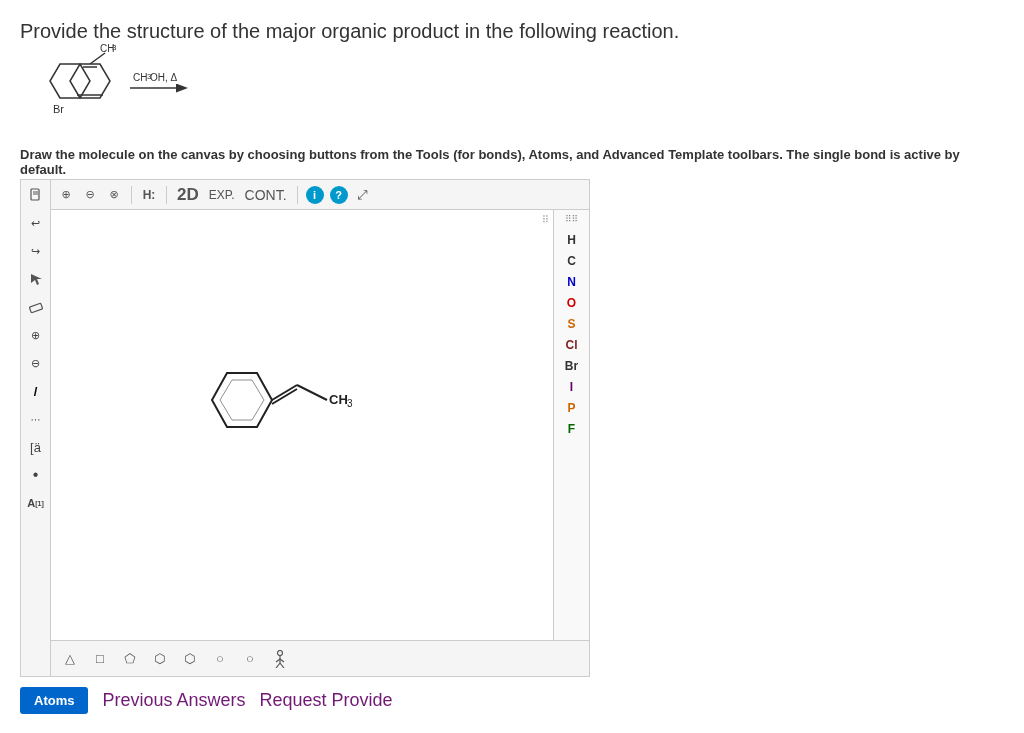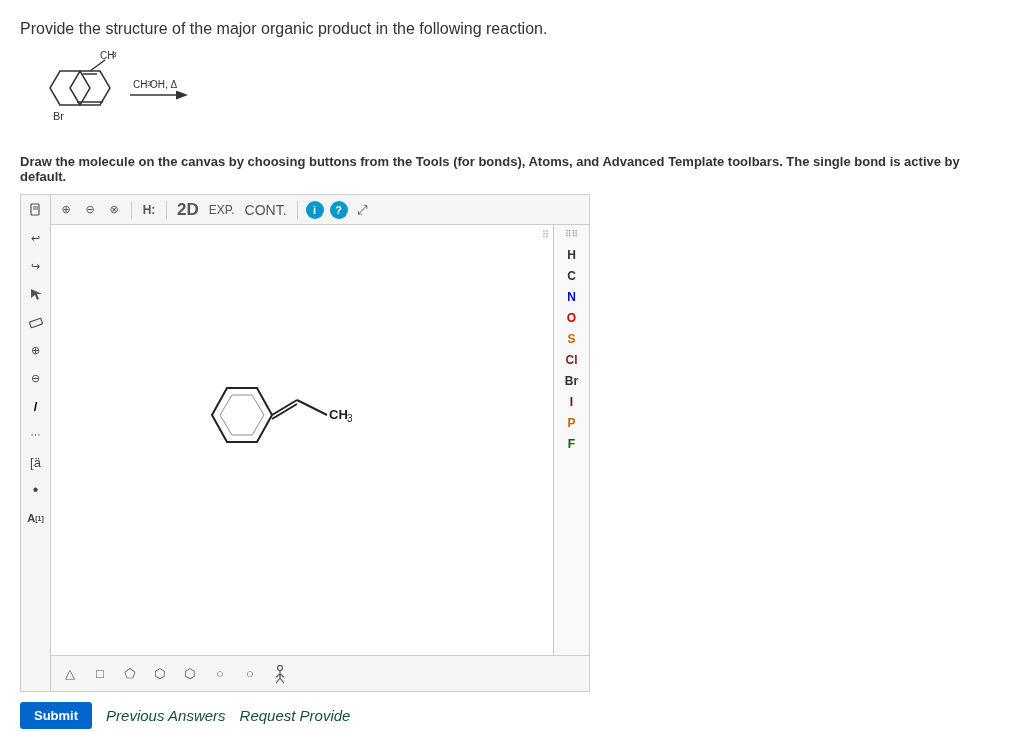--- a/index.html
+++ b/index.html
@@ -4,38 +4,38 @@
   <style>
     * { box-sizing: border-box; margin: 0; padding: 0; }
     body {
       font-family: Arial, sans-serif;
       font-size: 14px;
       background: #fff;
       color: #333;
       padding: 20px;
     }
     .question-text {
-      font-size: 16px;
-      margin-bottom: 12px;
+      font-size: 20px;
+      margin-bottom: 0;
       color: #333;
     }
     .reaction-container {
       display: flex;
       align-items: center;
       margin-bottom: 14px;
       margin-left: 10px;
     }
     .reaction-svg {
       width: 220px;
       height: 90px;
     }
     .instruction-text {
       font-size: 13px;
       font-weight: bold;
-      margin-bottom: 10px;
+      margin-bottom: 2px;
       color: #333;
     }
     .editor-wrapper {
       display: flex;
       flex-direction: row;
       border: 1px solid #ccc;
       width: 570px;
       position: relative;
     }
     .left-toolbar {
@@ -167,25 +167,24 @@
       border: none;
       border-radius: 3px;
       padding: 6px 14px;
       font-size: 13px;
       cursor: pointer;
       font-weight: bold;
     }
     .link-btn {
       background: none;
       border: none;
-      color: #14532d;
-      font-size: 15px;
+      color: #701a75;
+      font-size: 18px;
       cursor: pointer;
       text-decoration: none;
-      font-style: italic;
     }
     .grid-dots {
       position: absolute;
       top: 4px;
       right: 4px;
       font-size: 10px;
       color: #aaa;
     }
     sup { font-size: 9px; }
   </style>
@@ -328,16 +327,16 @@
             <line x1="7" y1="9" x2="11" y2="12" stroke="#555" stroke-width="1.2"></line>
             <line x1="7" y1="13" x2="3" y2="18" stroke="#555" stroke-width="1.2"></line>
             <line x1="7" y1="13" x2="11" y2="18" stroke="#555" stroke-width="1.2"></line>
           </svg>
       </button>
     </div>
   </div>
 </div>
 
 <div class="action-buttons">
-  <button class="submit-btn">Submit</button>
+  <button class="submit-btn">Atoms</button>
   <a class="link-btn">Previous Answers</a>
   <a class="link-btn">Request Provide</a>
 </div>
 
 </body></html>

